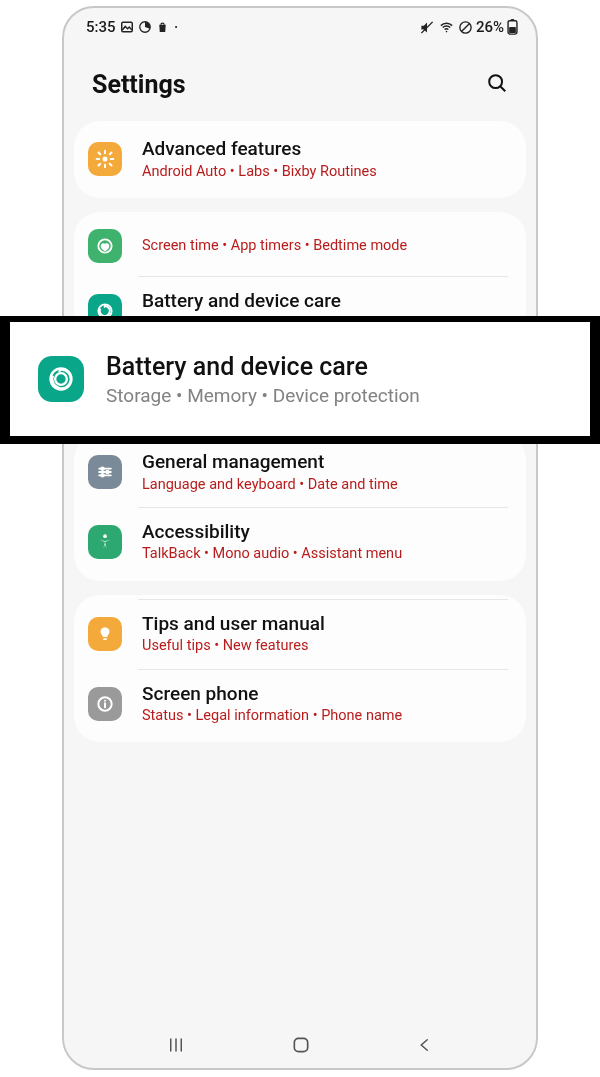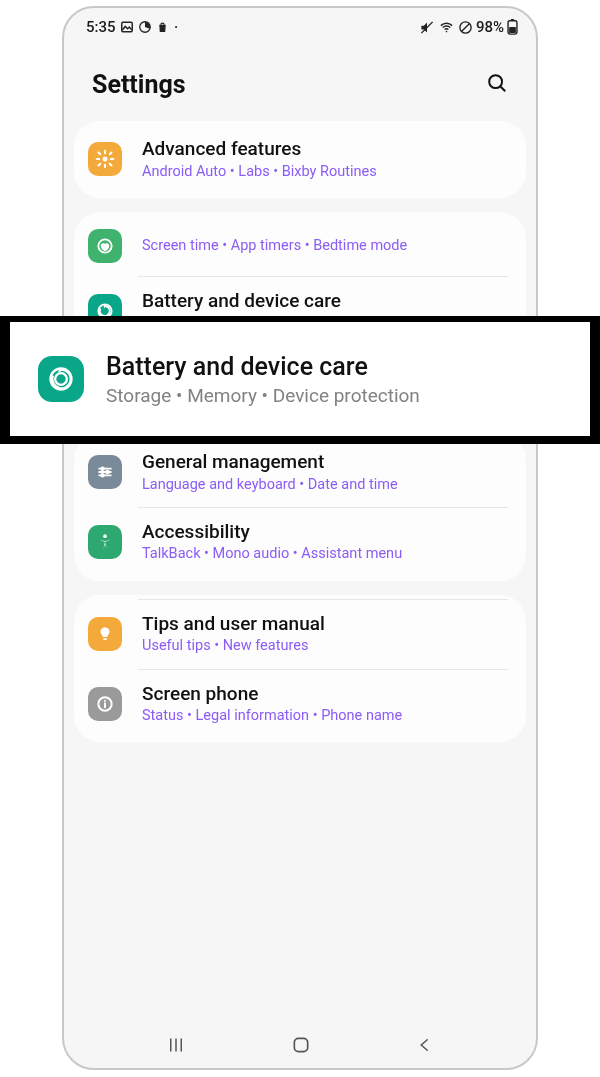--- a/index.html
+++ b/index.html
@@ -78,21 +78,21 @@
   .item .txt { flex: 1; min-width: 0; }
   .item .title {
     font-size: 19px;
     font-weight: 500;
     color: #111;
     line-height: 1.2;
     margin-bottom: 2px;
   }
   .item .sub {
     font-size: 14.5px;
-    color: #8b5cf6;
+    color: #b91c1c;
     line-height: 1.25;
   }
   .divider {
     height: 1px;
     background: #e6e6e6;
     margin: 0 18px 0 64px;
   }
   .nav-bar {
     position: absolute;
     bottom: 0;
@@ -190,21 +190,21 @@
             <path d="M9 15.2 C10.7 13.7 13.3 13.7 15 15.2"></path>
             <circle cx="12" cy="18.5" r="1.3" fill="#222" stroke="none"></circle>
           </svg>
       </span>
       <span class="sicon">
         <svg width="15" height="15" viewBox="0 0 24 24" fill="none" stroke="#222" stroke-width="2.2">
             <circle cx="12" cy="12" r="9"></circle>
             <line x1="5.5" y1="18.5" x2="18.5" y2="5.5"></line>
           </svg>
       </span>
-      <span style="font-size:15px;">98%</span>
+      <span style="font-size:15px;">26%</span>
       <span class="sicon">
         <svg width="11" height="16" viewBox="0 0 12 18">
             <rect x="1" y="2" width="10" height="15" rx="2" fill="none" stroke="#222" stroke-width="1.6"></rect>
             <rect x="4" y="0" width="4" height="2" rx="1" fill="#222"></rect>
             <rect x="2.2" y="9" width="7.6" height="6.8" rx="1" fill="#222"></rect>
           </svg>
       </span>
     </div>
   </div>
 

